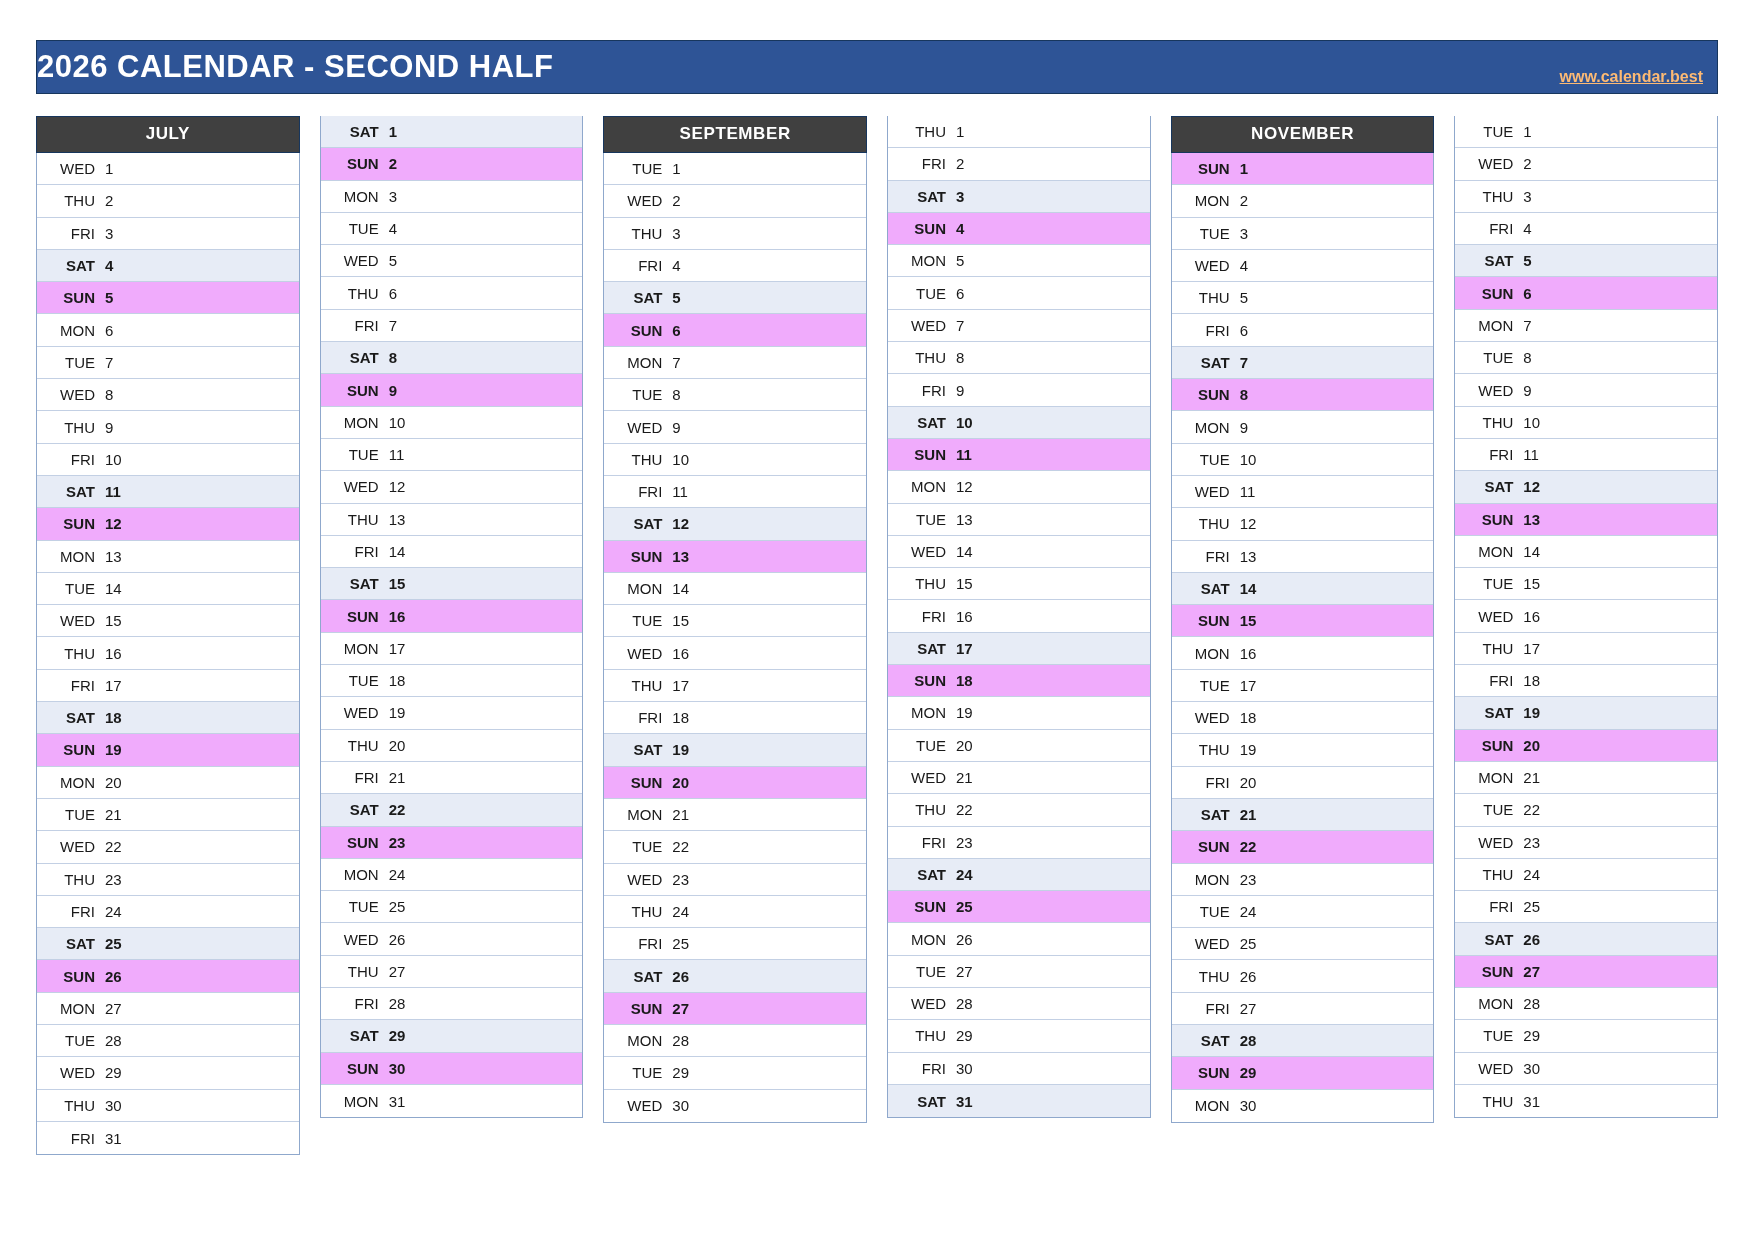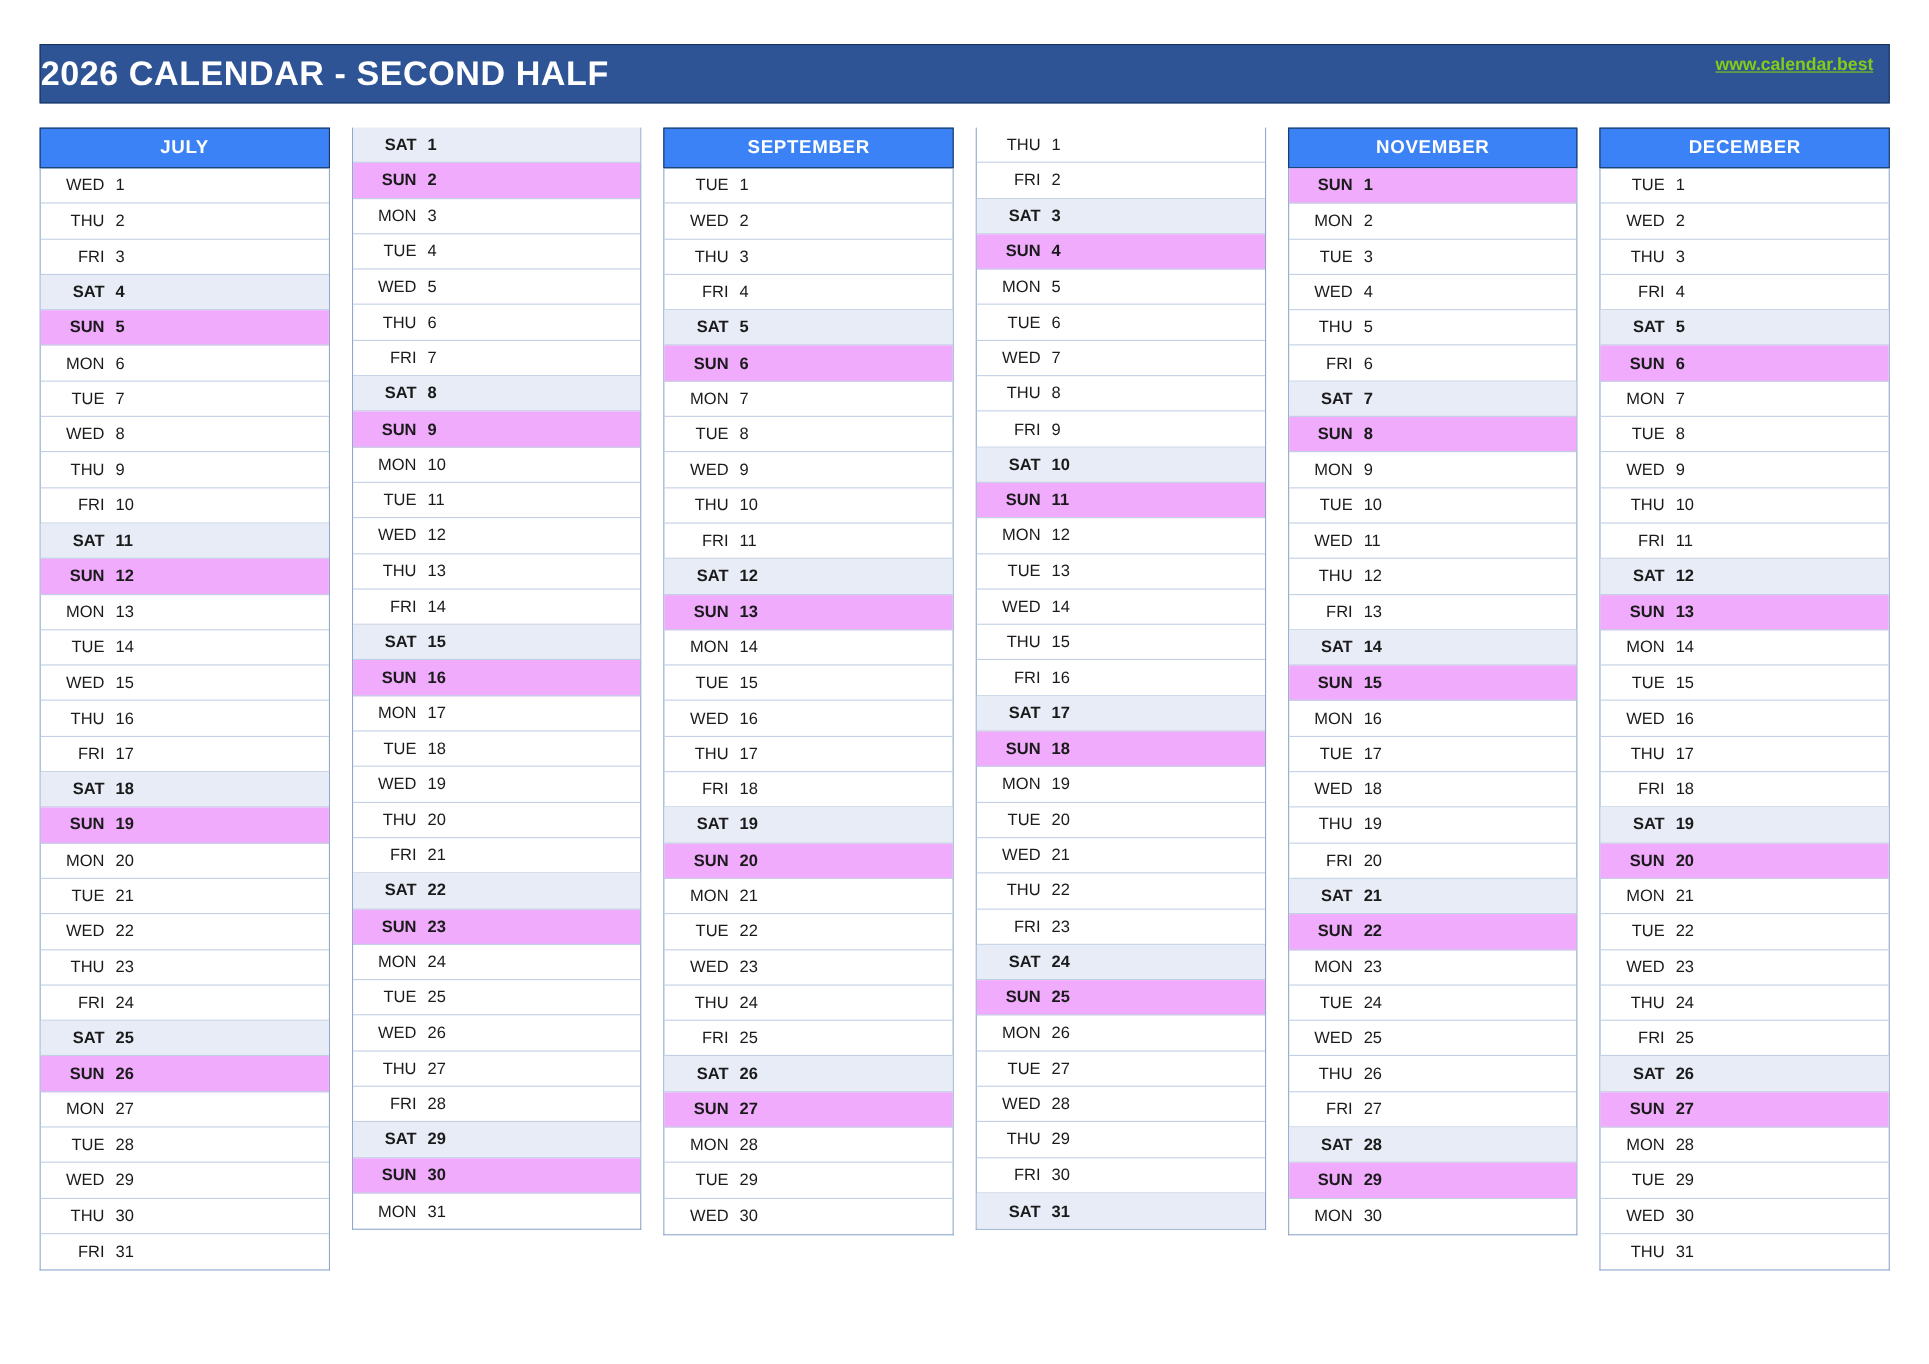--- a/index.html
+++ b/index.html
@@ -33,38 +33,38 @@
   }
   .banner-title {
     color: #ffffff;
     font-size: 31px;
     font-weight: bold;
     letter-spacing: 0.5px;
   }
   .banner-link {
     position: absolute;
     right: 14px;
-    bottom: 24px;
-    color: #84cc16;
+    bottom: 7px;
+    color: #fdba74;
     font-size: 16px;
     font-weight: bold;
     text-decoration: underline;
   }
   
   .months {
     display: flex;
     gap: 20px;
     margin-top: 22px;
   }
   .month {
     flex: 1 1 0;
     min-width: 0;
   }
   .month-header {
-    background: #3b82f6;
+    background: #404040;
     border: 1px solid #17365d;
     color: #ffffff;
     font-size: 17px;
     font-weight: bold;
     text-align: center;
     padding: 7px 0 8px 0;
     letter-spacing: 0.6px;
     box-sizing: border-box;
   }
   .days {
@@ -746,21 +746,20 @@
             <span class="dow">SUN</span>
             <span class="num">29</span>
           </div>
           <div class="day">
             <span class="dow">MON</span>
             <span class="num">30</span>
           </div>
         </div>
       </div>
       <div class="month">
-        <div class="month-header">DECEMBER</div>
         <div class="days">
           <div class="day">
             <span class="dow">TUE</span>
             <span class="num">1</span>
           </div>
           <div class="day">
             <span class="dow">WED</span>
             <span class="num">2</span>
           </div>
           <div class="day">

